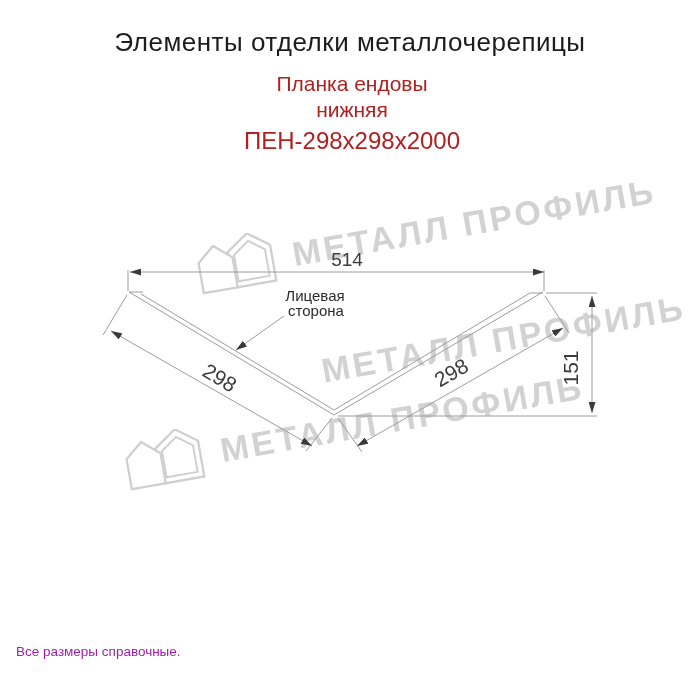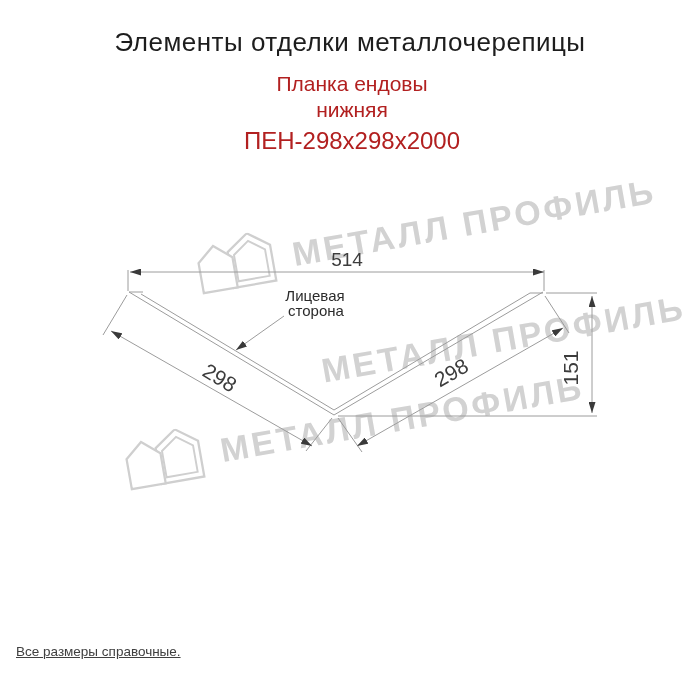--- a/index.html
+++ b/index.html
@@ -19,21 +19,21 @@
     text-align:center;font-size:21px;line-height:26px;font-weight:400;
     color:#b22020;
   }
   .product-code{
     position:absolute;top:127px;left:0;width:704px;
     text-align:center;font-size:24px;font-weight:400;color:#b22020;
   }
   
   .footer-notes{
     position:absolute;left:16px;top:643px;
-    font-size:13.5px;line-height:17.5px;color:#404040;text-decoration:underline;
+    font-size:13.5px;line-height:17.5px;color:#a21caf;
   }
   
   .wm{
     position:absolute;display:flex;align-items:center;gap:10px;
     transform:rotate(-10deg);transform-origin:0 50%;
     color:#d2d2d2;font-weight:700;font-size:34px;letter-spacing:3px;
     white-space:nowrap;z-index:1;user-select:none;
   }
   .wm-a{left:198px;top:242px;}
   .wm-b{left:322px;top:352px;}

